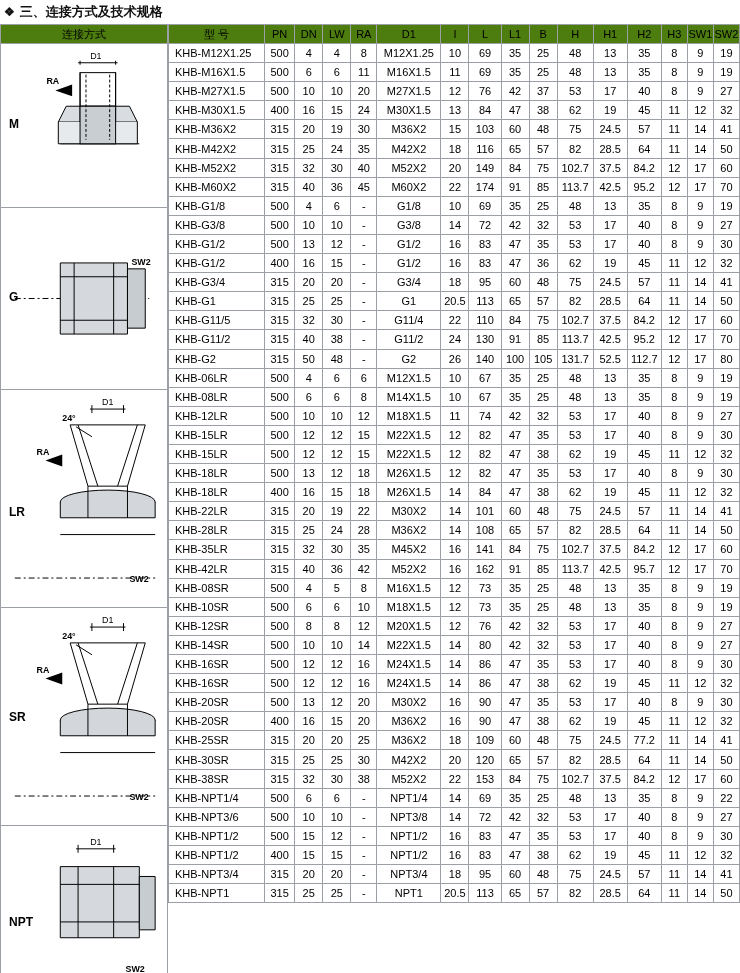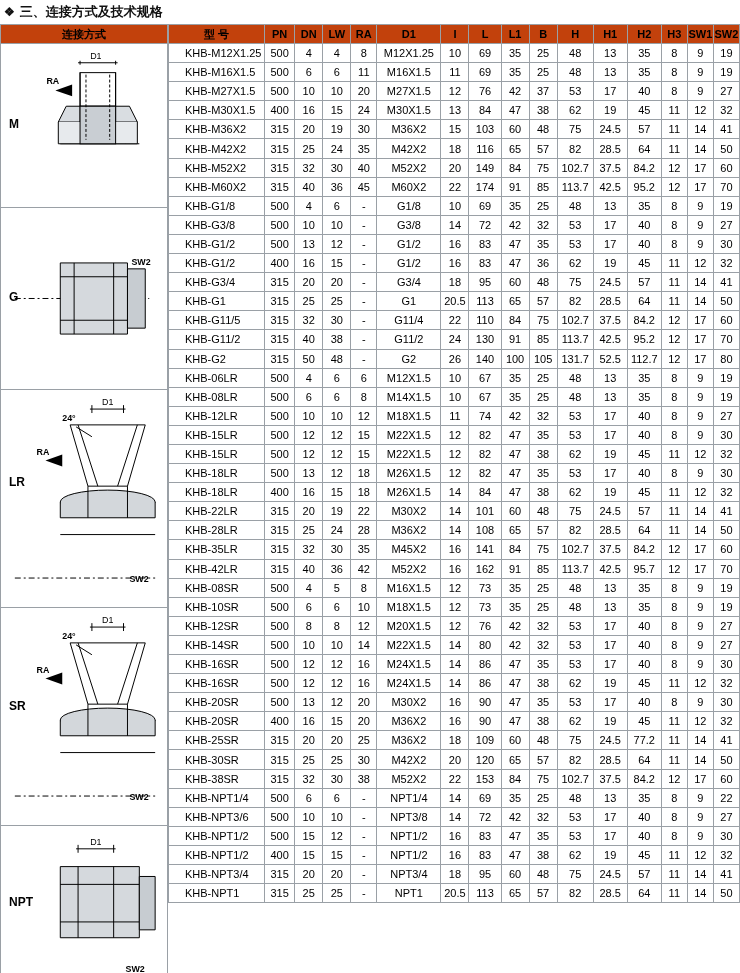--- a/index.html
+++ b/index.html
@@ -32,22 +32,22 @@
   table{border-collapse:collapse;width:100%;}
   td,th{
     border:1px solid #9aa0a6;
     font-size:11px;
     padding:0;
     text-align:center;
     vertical-align:middle;
     background:#fff;
   }
   thead th{
-    background:#c2410c;
-    font-weight:bold;
+    background:#4d7c0f;
+    font-weight:normal;
     height:18px;
   }
 
   
   .lh{height:18px;}
   
   .grp{
     background:#fff;
     position:relative;
     padding:0;
@@ -78,21 +78,21 @@
   col.c-l1{width:28px;}
   col.c-b{width:28px;}
   col.c-h{width:36px;}
   col.c-h1{width:34px;}
   col.c-h2{width:34px;}
   col.c-h3{width:26px;}
   col.c-sw1{width:26px;}
   col.c-sw2{width:26px;}
 
   tbody td{height:18.1px;}
-  td.model{text-align:left;padding-left:16px;}
+  td.model{text-align:left;padding-left:6px;}
 
   svg{display:block;}
 </style>
 </head>
 <body>
 
 <div class="page">
 
   <div class="doc-title">
     <span class="diamond">❖</span>
@@ -151,21 +151,21 @@
     </g>
     <text x="132" y="56.5" font-size="9" font-family="Liberation Sans" font-weight="bold">SW2</text>
   </svg>
                   </span>
                 </div>
               </td>
             </tr>
             <tr>
               <td class="grp" style="height: 217px;">
                 <div class="grp-inner" style="height:217px">
-                  <span class="grp-label" style="top:85px">LR</span>
+                  <span class="grp-label" style="top:115px">LR</span>
                   <span class="dg" style="left:0;top:0">
                     <svg width="166" height="217" viewBox="0 0 168 217">
     <g stroke="#000" fill="none">
       <line x1="90" y1="18" x2="126" y2="18"></line>
       <path d="M92 14 L92 22 M124 14 L124 22"></path>
       <path d="M70 34 L146 34 L128 96 L88 96 Z" fill="#fff"></path>
       <path d="M78 34 L98 96 M138 34 L118 96"></path>
       <path d="M76 36 L92 46"></path>
       <ellipse cx="108" cy="112" rx="48" ry="12" fill="#d3d7db"></ellipse>
       <path d="M60 112 L60 128 L156 128 L156 112" fill="#d3d7db"></path>
@@ -179,21 +179,21 @@
     <text x="36" y="64" font-size="9" font-family="Liberation Sans" font-weight="bold">RA</text>
     <text x="130" y="193" font-size="9" font-family="Liberation Sans" font-weight="bold">SW2</text>
   </svg>
                   </span>
                 </div>
               </td>
             </tr>
             <tr>
               <td class="grp" style="height: 217px;">
                 <div class="grp-inner" style="height:217px">
-                  <span class="grp-label" style="top:91px">SR</span>
+                  <span class="grp-label" style="top:102px">SR</span>
                   <span class="dg" style="left:0;top:0">
                     <svg width="166" height="217" viewBox="0 0 168 217">
     <g stroke="#000" fill="none">
       <line x1="90" y1="18" x2="126" y2="18"></line>
       <path d="M92 14 L92 22 M124 14 L124 22"></path>
       <path d="M70 34 L146 34 L128 96 L88 96 Z" fill="#fff"></path>
       <path d="M78 34 L98 96 M138 34 L118 96"></path>
       <path d="M76 36 L92 46"></path>
       <ellipse cx="108" cy="112" rx="48" ry="12" fill="#d3d7db"></ellipse>
       <path d="M60 112 L60 128 L156 128 L156 112" fill="#d3d7db"></path>
@@ -207,21 +207,21 @@
     <text x="36" y="64" font-size="9" font-family="Liberation Sans" font-weight="bold">RA</text>
     <text x="130" y="193" font-size="9" font-family="Liberation Sans" font-weight="bold">SW2</text>
   </svg>
                   </span>
                 </div>
               </td>
             </tr>
             <tr>
               <td class="grp" style="height: 181px;">
                 <div class="grp-inner" style="height:181px">
-                  <span class="grp-label" style="top:69px">NPT</span>
+                  <span class="grp-label" style="top:89px">NPT</span>
                   <span class="dg" style="left:0;top:0">
                     <svg width="166" height="181" viewBox="0 0 168 181">
     <g stroke="#000" fill="none">
       <line x1="76" y1="22" x2="116" y2="22"></line>
       <path d="M78 18 L78 26 M114 18 L114 26"></path>
       <path d="M60 40 L140 40 L140 112 L60 112 Z" fill="#d5d9dd"></path>
       <path d="M78 40 L78 112 M114 40 L114 112"></path>
       <path d="M60 58 L140 58 M60 96 L140 96"></path>
       <path d="M140 50 L156 50 L156 104 L140 104 Z" fill="#c7ccd1"></path>
       <path d="M14 159 L156 159" stroke-dasharray="6,3,2,3"></path>

